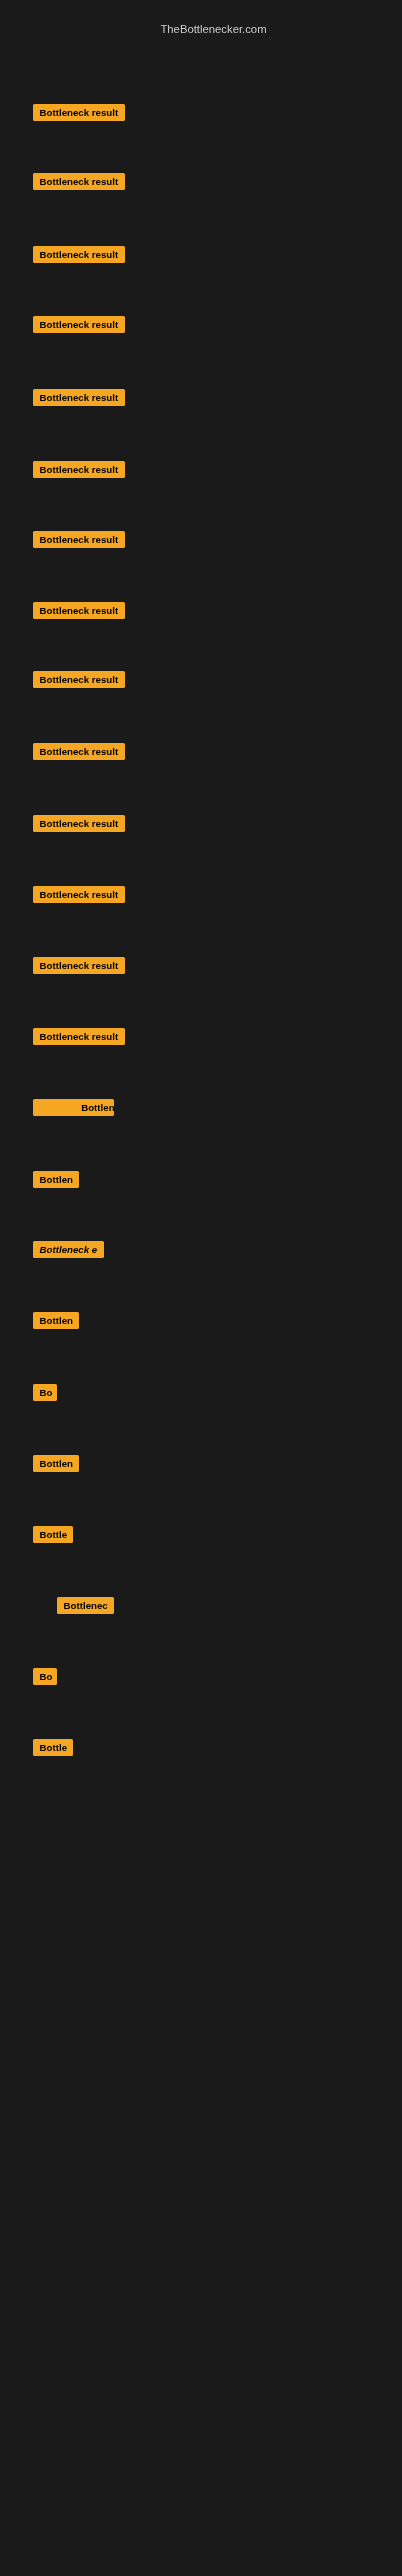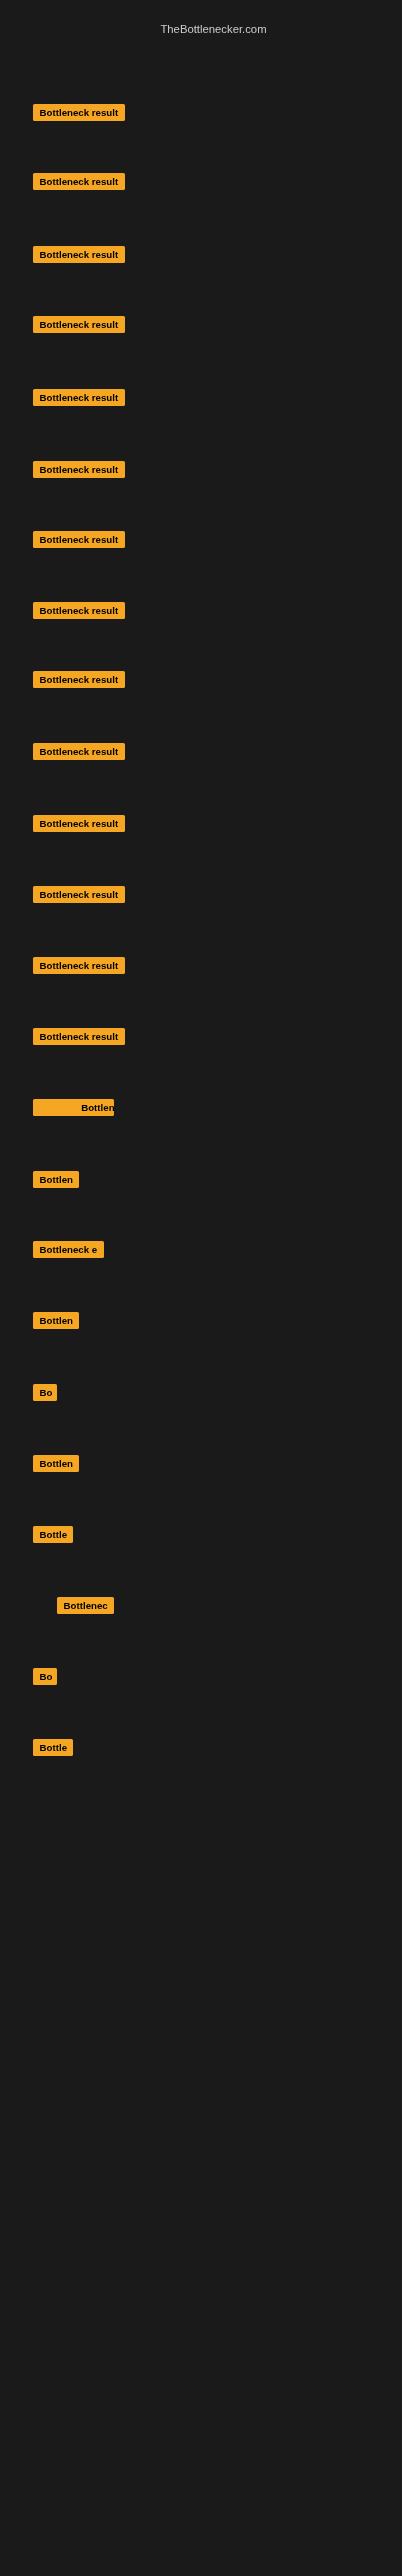--- a/index.html
+++ b/index.html
@@ -53,21 +53,21 @@
     <div style="position: absolute; top: 473px; left: 3.2px;"><span class="bottleneck-badge" style="max-width: 132px;">Bottleneck result</span></div>
     <div style="position: absolute; top: 544px; left: 3.2px;"><span class="bottleneck-badge" style="max-width: 134px;">Bottleneck result</span></div>
     <div style="position: absolute; top: 613px; left: 3.2px;"><span class="bottleneck-badge" style="max-width: 129px;">Bottleneck result</span></div>
     <div style="position: absolute; top: 685px; left: 3.2px;"><span class="bottleneck-badge" style="max-width: 129px;">Bottleneck result</span></div>
     <div style="position: absolute; top: 757px; left: 3.2px;"><span class="bottleneck-badge" style="max-width: 127px;">Bottleneck result</span></div>
     <div style="position: absolute; top: 828px; left: 3.2px;"><span class="bottleneck-badge" style="max-width: 126px;">Bottleneck result</span></div>
     <div style="position: absolute; top: 899px; left: 3.2px;"><span class="bottleneck-badge" style="max-width: 124px;">Bottleneck result</span></div>
     <div style="position: absolute; top: 970px; left: 3.2px;"><span class="bottleneck-badge" style="max-width: 122px;">Bottleneck result</span></div>
     <div style="position: absolute; top: 1041px; left: 3.2px;"><span class="bottleneck-badge" style="max-width: 81px; padding-left: 48px;">Bottleneck re</span></div>
     <div style="position: absolute; top: 1113px; left: 3.2px;"><span class="bottleneck-badge" style="max-width: 60px;">Bottlen</span></div>
-    <div style="position: absolute; top: 1183px; left: 3.2px;"><span class="bottleneck-badge" style="max-width: 74px;">Bottleneck e</span></div>
+    <div style="position: absolute; top: 1183px; left: 3.2px;"><span class="bottleneck-badge" style="max-width: 74px; font-style: italic;">Bottleneck e</span></div>
     <div style="position: absolute; top: 1254px; left: 3.2px;"><span class="bottleneck-badge" style="max-width: 53px;">Bottlen</span></div>
     <div style="position: absolute; top: 1326px; left: 3.2px;"><span class="bottleneck-badge" style="max-width: 24px;">Bo</span></div>
     <div style="position: absolute; top: 1397px; left: 3.2px;"><span class="bottleneck-badge" style="max-width: 53px;">Bottlen</span></div>
     <div style="position: absolute; top: 1468px; left: 3.2px;"><span class="bottleneck-badge" style="max-width: 45px;">Bottle</span></div>
     <div style="position: absolute; top: 1539px; left: 3.2px; padding-left: 24px;"><span class="bottleneck-badge" style="max-width: 64px;">Bottlenec</span></div>
     <div style="position: absolute; top: 1610px; left: 3.2px;"><span class="bottleneck-badge" style="max-width: 24px;">Bo</span></div>
     <div style="position: absolute; top: 1681px; left: 3.2px;"><span class="bottleneck-badge" style="max-width: 45px;">Bottle</span></div>
   </div>
 
 

